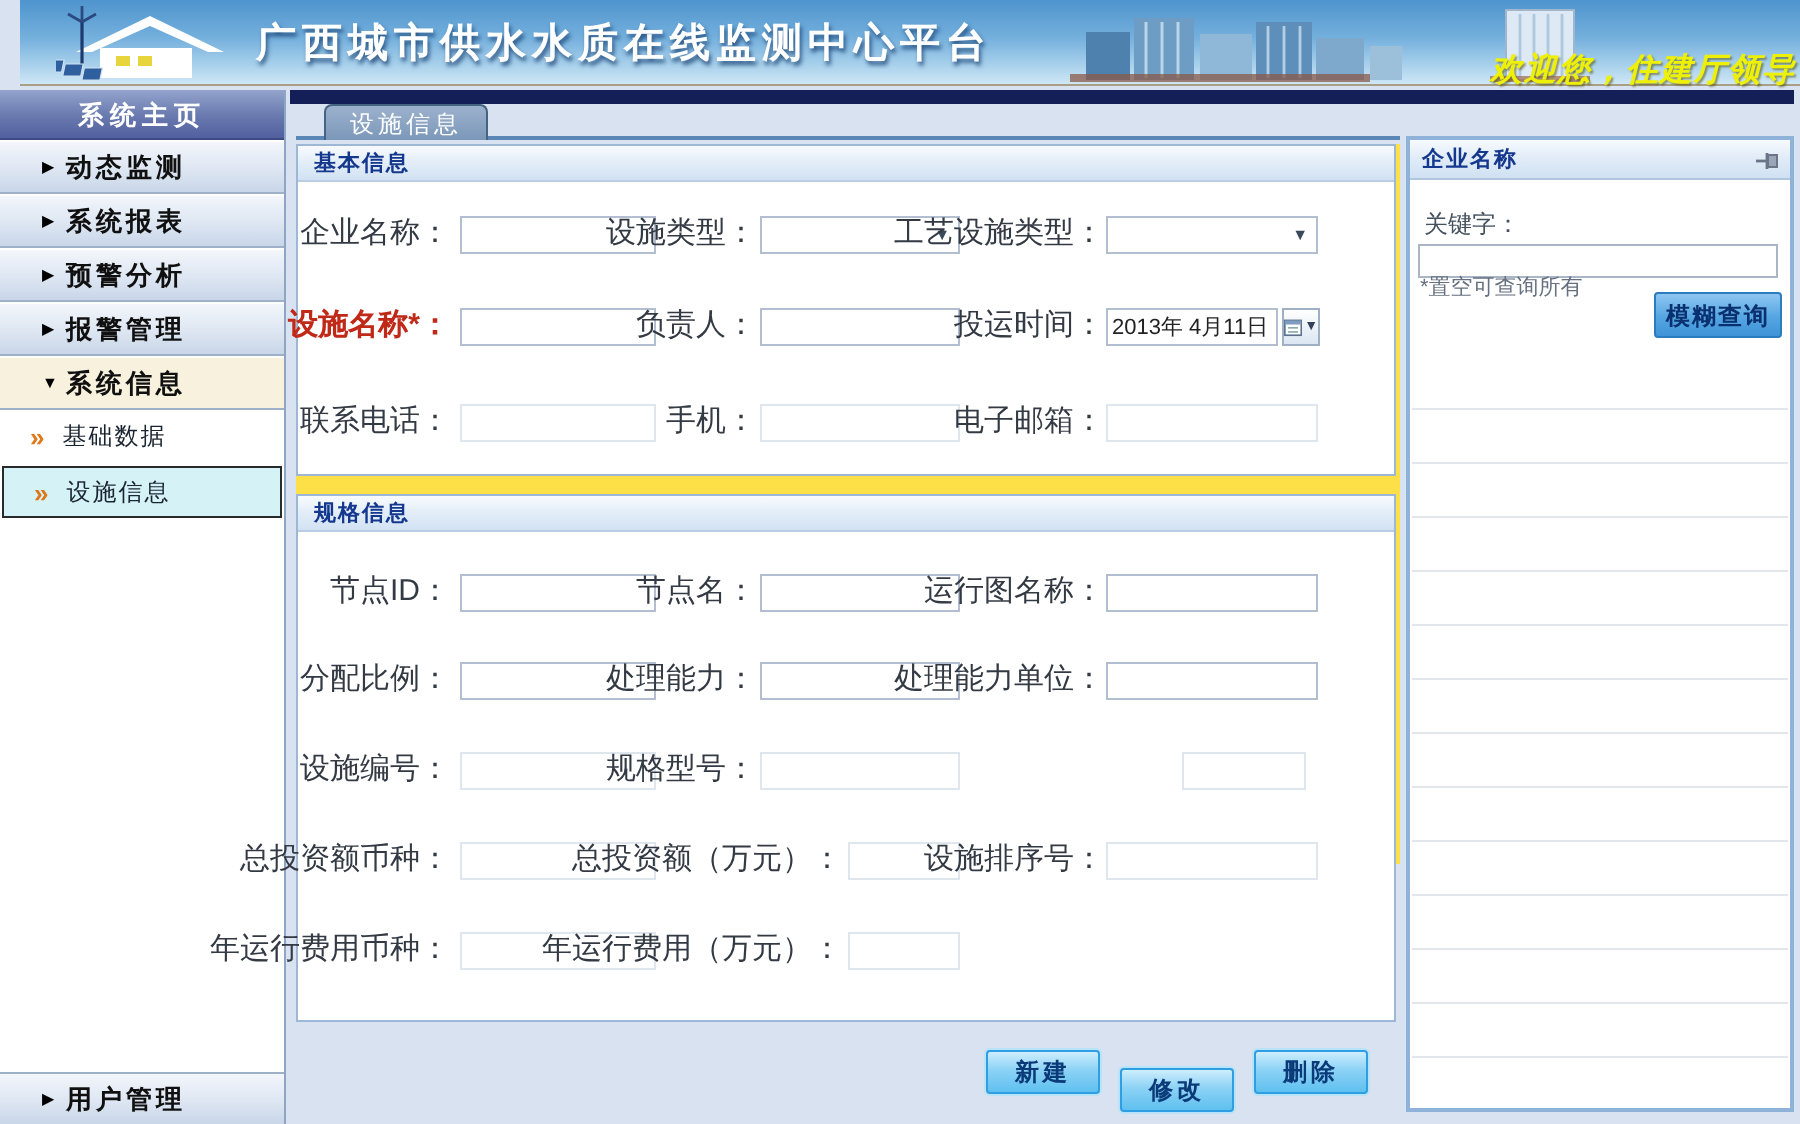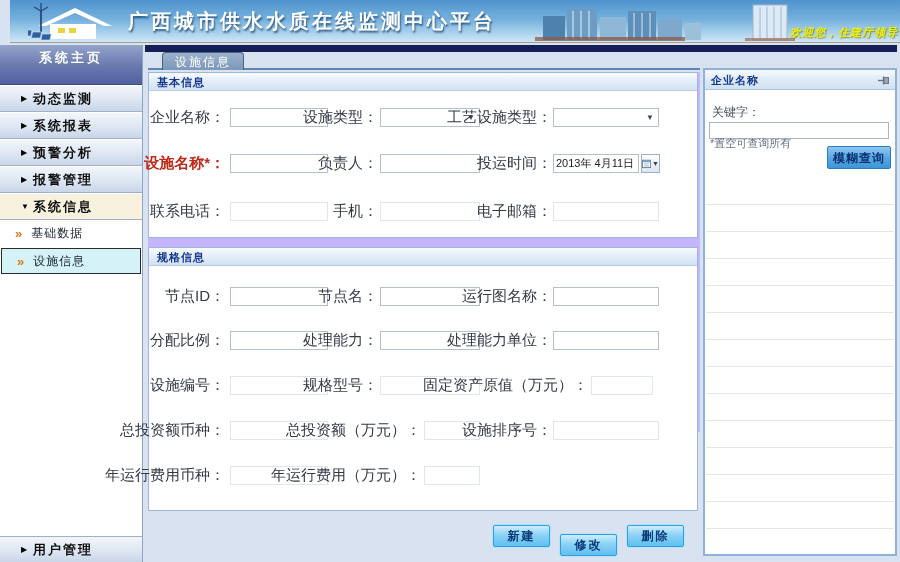--- a/index.html
+++ b/index.html
@@ -7,27 +7,27 @@
   .stage { position:relative; width:900px; height:562px; background:#d8e2f0; overflow:hidden; }
 
   
   .header { position:absolute; left:0; top:0; width:900px; height:43px;
     background:linear-gradient(180deg,#4f94cd 0%,#74b0dd 45%,#b5d8ef 85%,#cfe7f6 100%);
     border-bottom:1px solid #a89f85;margin-left:10px; }
   .logo { position:absolute; left:18px; top:2px; }
   .header-title { position:absolute; left:118px; top:8px; font-size:20px; font-weight:bold;
     color:#ffffff; letter-spacing:3px; text-shadow:1px 2px 2px rgba(15,55,105,.75); white-space:nowrap; }
   .skyline { position:absolute; left:505px; top:3px; }
-  .welcome { position:absolute; right:12px; top:25px; font-size:11px; font-style:italic; font-weight:bold;
+  .welcome { position:absolute; right:12px; top:25px; font-size:16px; font-style:italic; font-weight:bold;
     color:#eef005; text-shadow:1px 1px 1px rgba(80,80,0,.55); letter-spacing:1px; white-space:nowrap;font-family:Liberation Serif, serif; }
 
   
   .sidebar { position:absolute; left:0; top:45px; width:143px; height:517px; background:#ffffff;
     border-right:1px solid #8ea6c4; }
-  .sb-home { height:40px; background:linear-gradient(180deg,#94a4cd 0%,#6b7cb0 50%,#525fa0 100%);
+  .sb-home { height:25px; background:linear-gradient(180deg,#94a4cd 0%,#6b7cb0 50%,#525fa0 100%);
     color:#fff; font-weight:bold; font-size:13px; text-align:center; line-height:25px;
     letter-spacing:3px; border-bottom:1px solid #3d4d82; cursor:pointer; }
   .sb-item { height:27px; background:linear-gradient(180deg,#f3f6fb 0%,#dde6f2 55%,#c9d6e9 100%);
     border-top:1px solid #ffffff; border-bottom:1px solid #9fb0c9; font-size:13px; font-weight:bold;
     color:#101010; display:flex; align-items:center; letter-spacing:2px; cursor:pointer; }
   .sb-item.expanded { background:#f7f1dd; }
   .sb-arr { width:12px; margin-left:21px; font-size:8px; color:#000; letter-spacing:0; }
   .sb-sub { height:27px; display:flex; align-items:center; font-size:12px; color:#1a2430;
     background:#fff; letter-spacing:1px; cursor:pointer; }
   .sb-sub.selected { background:#d5f3f6; border:1px solid #2a2a2a; height:26px; margin:1px 1px 0 1px; }
@@ -40,21 +40,21 @@
   
   .topstrip { position:absolute; left:145px; top:45px; right:3px; height:7px; background:#141f58; }
   .tabstrip { position:absolute; left:148px; top:52px; width:552px; height:18px;
     border-bottom:2px solid #5c86b5; }
   .tab { position:absolute; left:14px; top:0; width:82px; height:18px;
     background:linear-gradient(180deg,#9cb2cd 0%,#7b97b8 100%);
     border:1px solid #45647f; border-bottom:none; border-radius:4px 4px 0 0;
     color:#fff; font-size:12px; text-align:center; line-height:18px; letter-spacing:2px; cursor:pointer; }
 
   
-  .mainpanel { position:absolute; left:148px; top:72px; width:552px; height:360px; background:#c4b5fd; }
+  .mainpanel { position:absolute; left:148px; top:72px; width:552px; height:360px; background:#fde047; }
   .section { position:absolute; left:0; width:550px; border:1px solid #9db7d6; background:#fff; }
   .sec-basic { top:0; height:166px; }
   .sec-spec { top:175px; height:264px; }
   .section-hdr { height:18px; background:linear-gradient(180deg,#f8fbfe 0%,#e2edf8 50%,#d2e2f3 100%);
     border-bottom:1px solid #b9cde4; color:#15388f; font-weight:bold; font-size:11px;
     line-height:18px; padding-left:8px; letter-spacing:1px; }
   .flabel { position:absolute; font-size:15px; color:#333a44; white-space:nowrap;
     height:20px; line-height:20px; }
   .flabel.req { color:#c02818; font-weight:bold; }
   .ipt { position:absolute; height:19px; background:#fff; border:1px solid #b3bfd0; font-size:11px;
@@ -233,21 +233,20 @@
       <input class="ipt" style="top: 83px; left: 81px; width: 98px;">
       <span class="flabel" style="top:82px;right:319px">处理能力：</span>
       <input class="ipt" style="top: 83px; left: 231px; width: 100px;">
       <span class="flabel" style="top:82px;right:145px">处理能力单位：</span>
       <input class="ipt" style="top: 83px; left: 404px; width: 106px;">
 
       <span class="flabel" style="top:127px;right:472px">设施编号：</span>
       <input class="ipt ghost" style="top: 128px; left: 81px; width: 98px;">
       <span class="flabel" style="top:127px;right:319px">规格型号：</span>
       <input class="ipt ghost" style="top: 128px; left: 231px; width: 100px;">
-      <span class="flabel" style="top:127px;right:109px">固定资产原值（万元）：</span>
       <input class="ipt ghost" style="top: 128px; left: 442px; width: 62px;">
 
       <span class="flabel" style="top:172px;right:472px">总投资额币种：</span>
       <input class="ipt ghost" style="top: 173px; left: 81px; width: 98px;">
       <span class="flabel" style="top:172px;right:276px">总投资额（万元）：</span>
       <input class="ipt ghost" style="top: 173px; left: 275px; width: 56px;">
       <span class="flabel" style="top:172px;right:145px">设施排序号：</span>
       <input class="ipt ghost" style="top: 173px; left: 404px; width: 106px;">
 
       <span class="flabel" style="top:217px;right:472px">年运行费用币种：</span>

